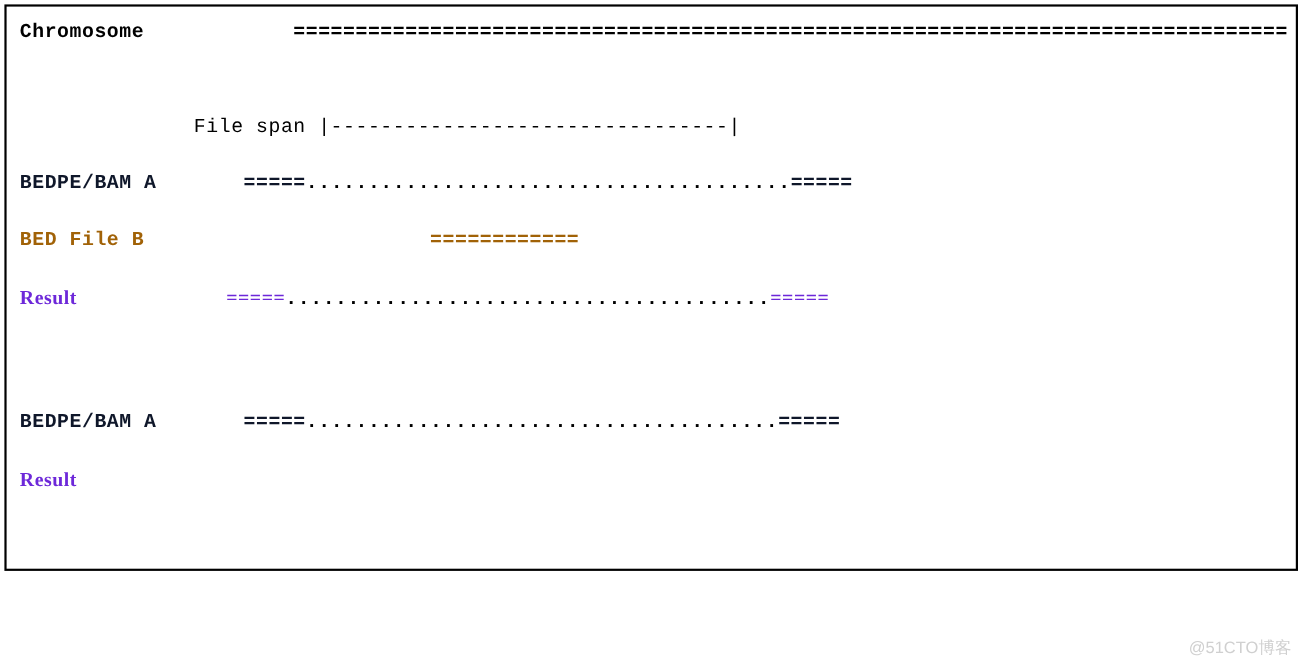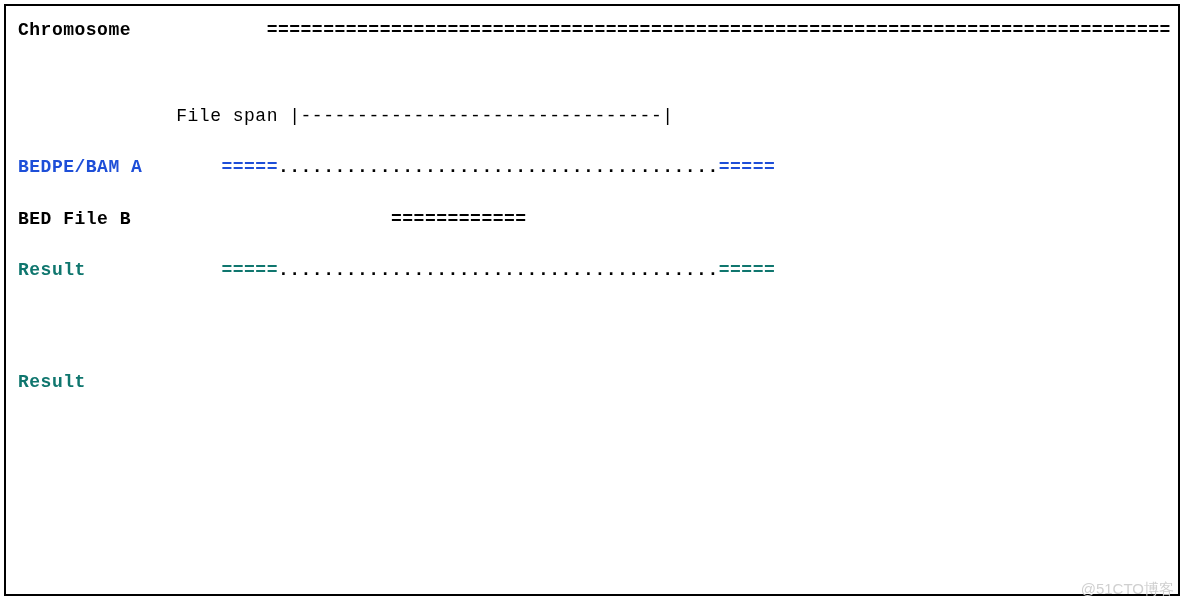--- a/index.html
+++ b/index.html
@@ -8,37 +8,37 @@
       font-size: 18px;
       background: #fff;
       padding: 4px;
       width: 1184px;
       height: 605px;
       position: relative;
     }
     .container {
       border: 2px solid #000;
       width: 1176px;
-      height: 592px;
+      height: 515px;
       padding: 14px 12px;
       position: relative;
       overflow: hidden;
     }
     .line {
       white-space: pre;
       line-height: 1.2;
       margin-bottom: 30px;
       letter-spacing: 0.5px;
     }
     .line.last { margin-bottom: 0; }
     .bold { font-weight: bold; }
     .c-black { color: #000; }
-    .c-blue { color: #1d4ed8; }
-    .c-red { color: #000000; }
-    .c-green { color: #0f766e; }
+    .c-blue { color: #0f172a; }
+    .c-red { color: #a16207; }
+    .c-green { color: #6d28d9; font-family: Liberation Serif, serif; }
     .watermark {
       position: absolute;
       right: 10px;
       bottom: 6px;
       color: #d0d0d0;
       font-family: Arial, sans-serif;
       font-size: 15px;
       letter-spacing: 0;
       margin-left: 40px;
     }
@@ -57,19 +57,20 @@
   <div class="line c-black"><span>              </span><span>File span</span> <span>|--------------------------------|</span></div>
 
   <div class="line bold"><span class="c-blue">BEDPE/BAM A</span><span>       </span><span class="c-blue">=====</span><span class="c-black">.......................................</span><span class="c-blue">=====</span></div>
 
   <div class="line bold"><span class="c-red">BED File B</span><span>                       </span><span class="c-red">============</span></div>
 
   <div class="line bold"><span class="c-green">Result</span><span>            </span><span class="c-green">=====</span><span class="c-black">.......................................</span><span class="c-green">=====</span></div>
 
   <div class="spacer"></div>
 
+  <div class="line bold"><span class="c-blue">BEDPE/BAM A</span><span>       </span><span class="c-blue">=====</span><span class="c-black">......................................</span><span class="c-blue">=====</span></div>
 
 
   <div class="line bold last"><span class="c-green">Result</span><span></span></div>
 
 </div>
 
 <div class="watermark">@51CTO博客</div>
 
 </body></html>

